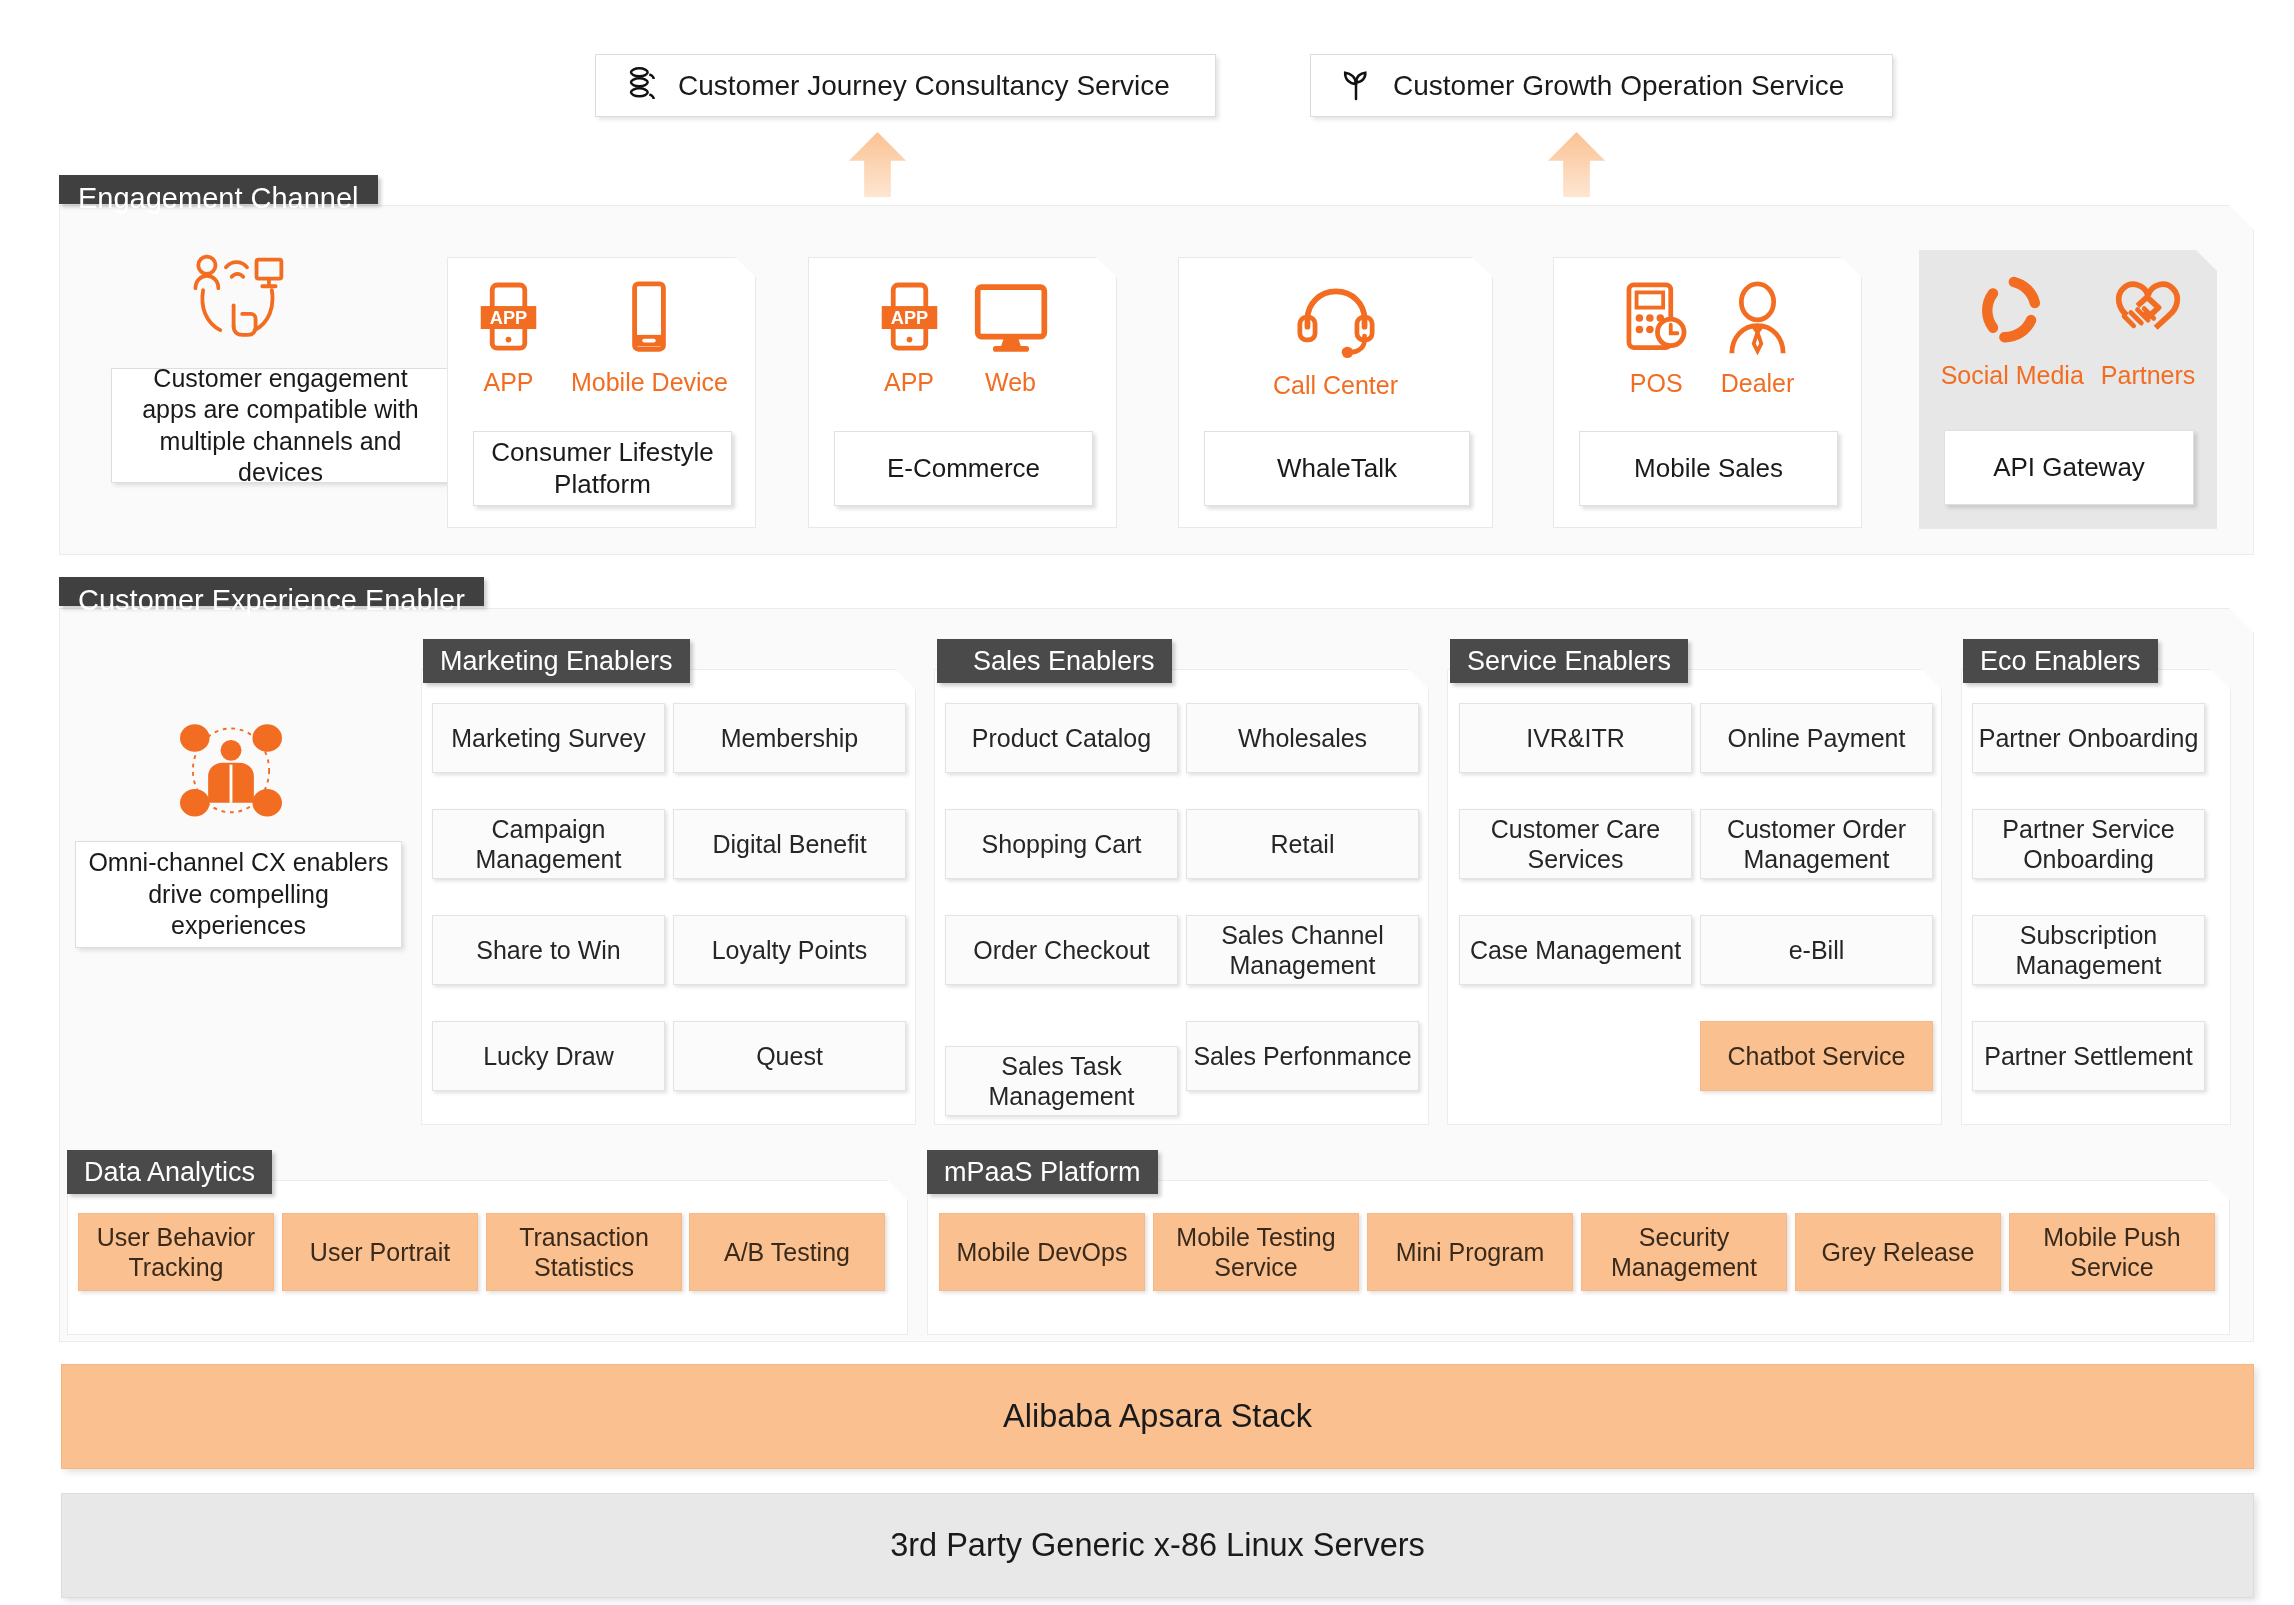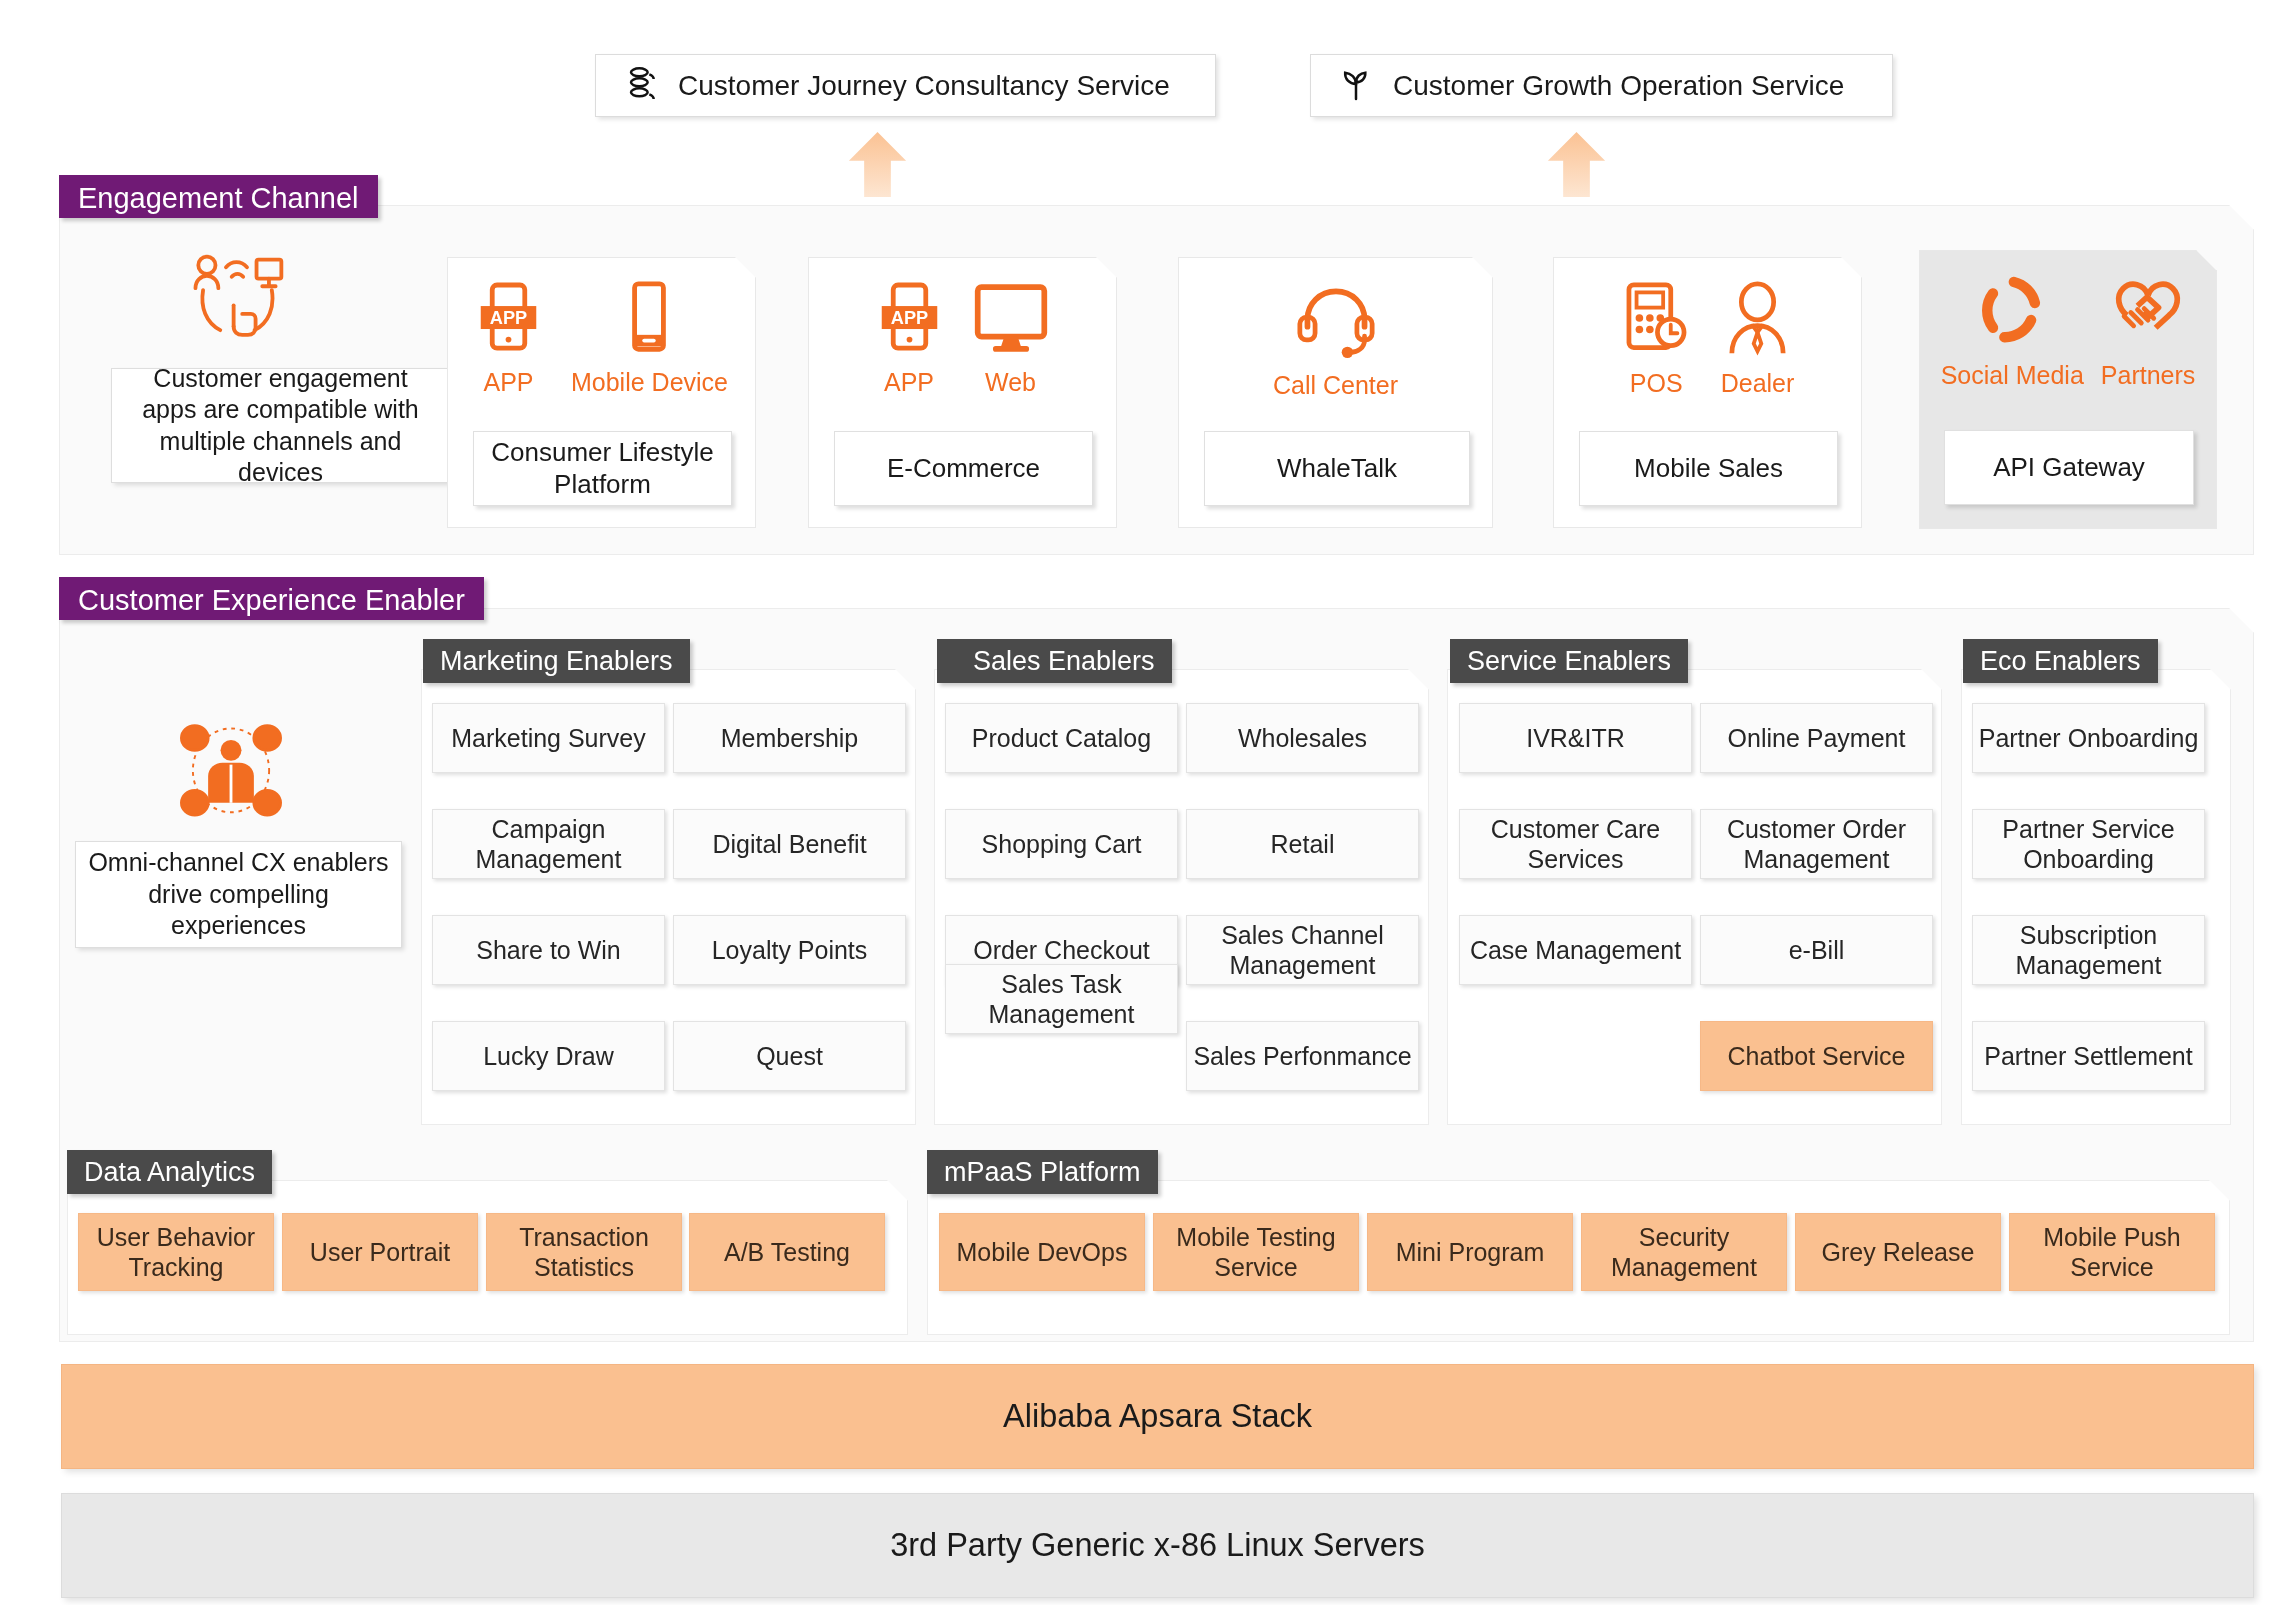--- a/index.html
+++ b/index.html
@@ -32,25 +32,25 @@
     position: absolute;
     background: #fafafa;
     border: 1px solid #ececec;
     box-shadow: 3.8px 3.8px 6.7px rgba(0,0,0,.10);
   }
   .panel.notched {
     clip-path: polygon(0 0, calc(100% - 25px) 0, 100% 25px, 100% 100%, 0 100%);
   }
   .sec-title {
     position: absolute;
-    background: #701a75;
+    background: #404040;
     color: #ffffff;
     font-size: 29px;
     line-height: 46px;
-    height: 43px;
+    height: 29px;
     padding: 0 19px;
     white-space: nowrap;
     box-shadow: 2.9px 2.9px 3.8px rgba(0,0,0,.2);
     z-index: 6;
   }
   .grp-title {
     position: absolute;
     background: #4a4a4a;
     color: #ffffff;
     font-size: 27px;
@@ -357,21 +357,21 @@
 
   <div class="grp-box" style="left:934px; top:669px; width:495px; height:456px;"></div>
   <div class="grp-title" style="left:937px; top:639px;padding-left:36px;">Sales Enablers</div>
 
   <div class="cell" style="left:945px; top:703px; width:233px; height:70px;">Product Catalog</div>
   <div class="cell" style="left:1186px; top:703px; width:233px; height:70px;">Wholesales</div>
   <div class="cell" style="left:945px; top:809px; width:233px; height:70px;">Shopping Cart</div>
   <div class="cell" style="left:1186px; top:809px; width:233px; height:70px;">Retail</div>
   <div class="cell" style="left:945px; top:915px; width:233px; height:70px;">Order Checkout</div>
   <div class="cell" style="left:1186px; top:915px; width:233px; height:70px;">Sales Channel Management</div>
-  <div class="cell" style="left:945px; top:964px; width:233px; height:70px;">Sales Task Management</div>
+  <div class="cell" style="left:945px; top:1046px; width:233px; height:70px;">Sales Task Management</div>
   <div class="cell" style="left:1186px; top:1021px; width:233px; height:70px;">Sales Perfonmance</div>
 
   <div class="grp-box" style="left:1447px; top:669px; width:495px; height:456px;"></div>
   <div class="grp-title" style="left:1450px; top:639px;">Service Enablers</div>
 
   <div class="cell" style="left:1459px; top:703px; width:233px; height:70px;">IVR&amp;ITR</div>
   <div class="cell" style="left:1700px; top:703px; width:233px; height:70px;">Online Payment</div>
   <div class="cell" style="left:1459px; top:809px; width:233px; height:70px;">Customer Care Services</div>
   <div class="cell" style="left:1700px; top:809px; width:233px; height:70px;">Customer Order Management</div>
   <div class="cell" style="left:1459px; top:915px; width:233px; height:70px;">Case Management</div>

